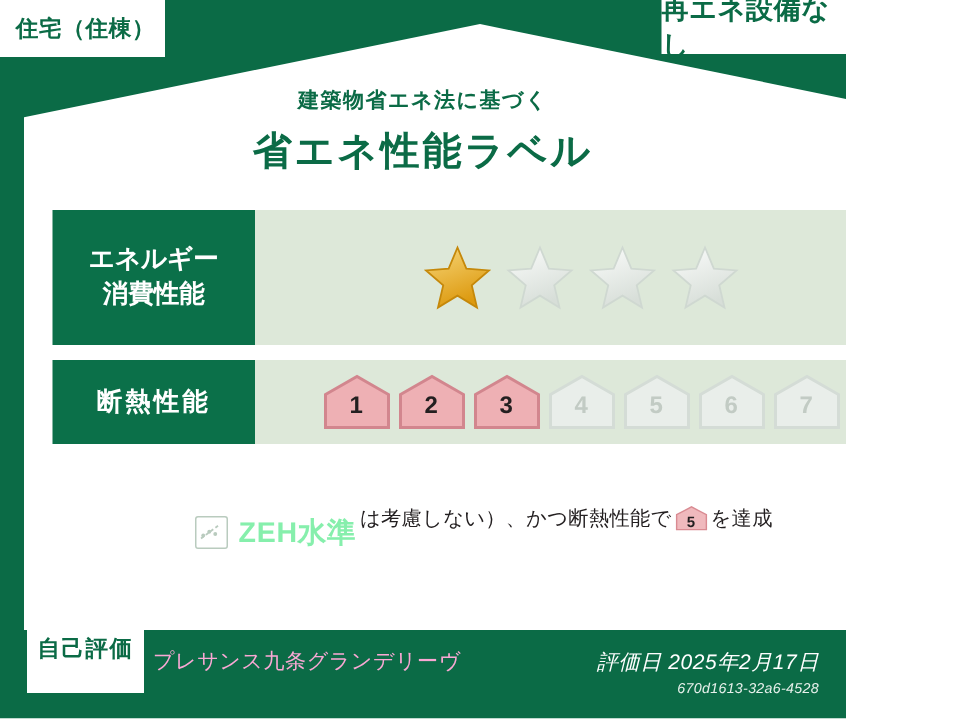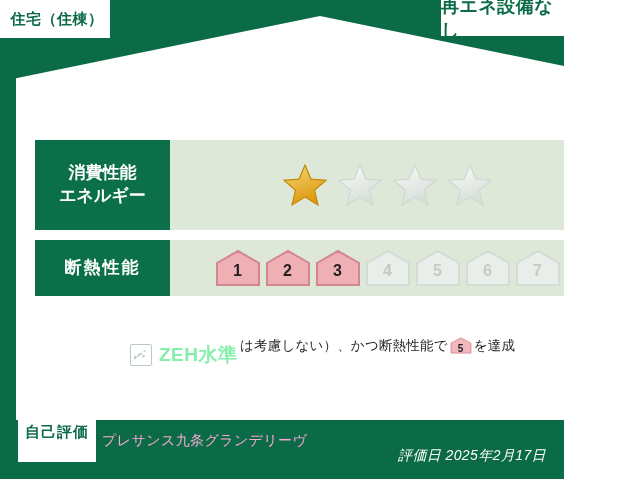--- a/index.html
+++ b/index.html
@@ -249,25 +249,29 @@
 </head>
 <body>
 
 <div id="label-root">
 
   <div class="house-panel"></div>
 
   <div class="corner-tag left">住宅（住棟）</div>
   <div class="corner-tag right">再エネ設備なし</div>
 
+  <div class="title-block">
+    <div class="title-sub">建築物省エネ法に基づく</div>
+    <div class="title-main">省エネ性能ラベル</div>
+  </div>
 
   <div class="metric-row energy">
     <div class="metric-label">
+      <span>エネルギー</span>
       <span>消費性能</span>
-      <span>エネルギー</span>
     </div>
     <div class="metric-value">
       <div class="stars" id="star-row">
           <svg width="48" height="46" viewBox="0 0 48 46" class="star-svg">
             <defs>
               <linearGradient id="sg0" x1="0" y1="0" x2="0.4" y2="1">
                 <stop offset="0%" stop-color="#f7d77a"></stop>
                 <stop offset="100%" stop-color="#dd9a10"></stop>
               </linearGradient>
             </defs>
@@ -374,15 +378,16 @@
       </span>
     </div>
   </div>
 
   <div class="footer-left">
     <span class="self-badge">自己評価</span>
     <span class="building-name">プレサンス九条グランデリーヴ</span>
   </div>
   <div class="footer-right">
     <div class="eval-date">評価日 2025年2月17日</div>
+    <div class="eval-id">670d1613-32a6-4528</div>
   </div>
 
 </div>
 
 </body></html>

